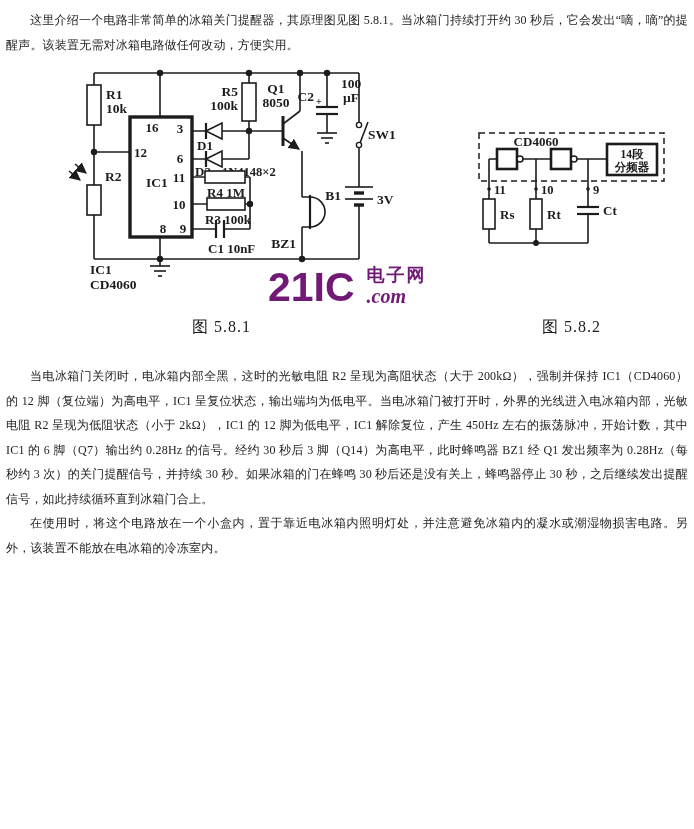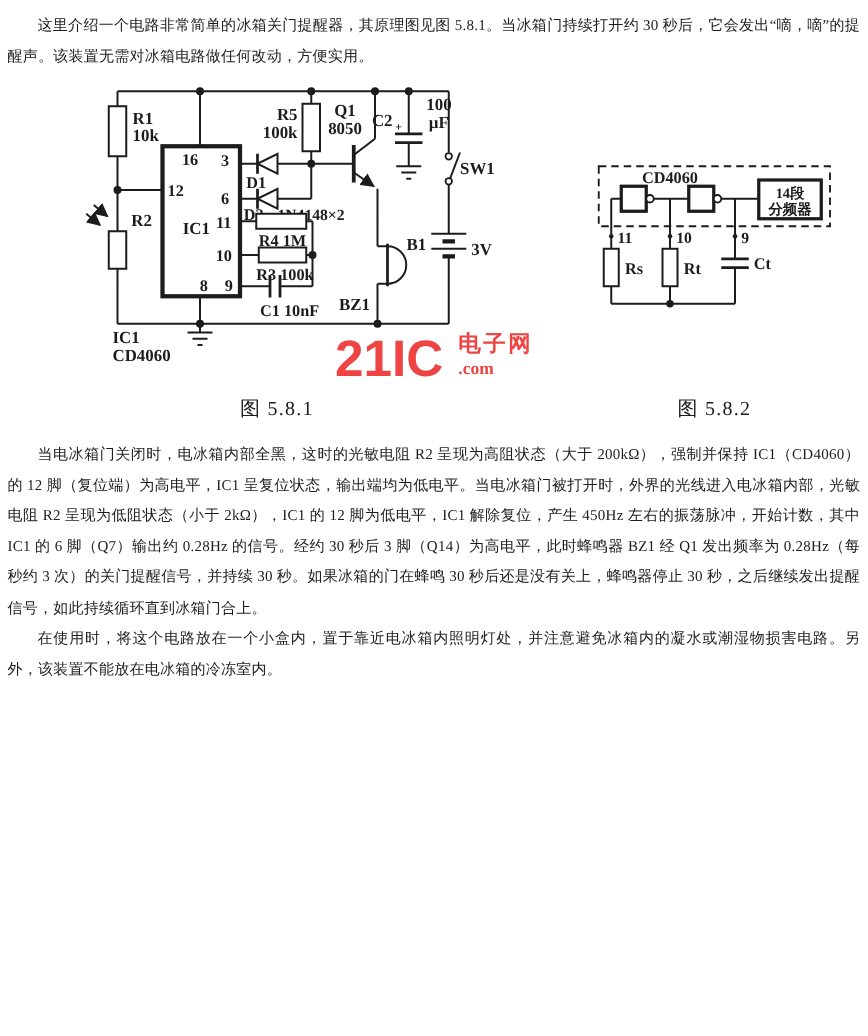--- a/index.html
+++ b/index.html
@@ -14,26 +14,26 @@
   }
   .figures{position:relative;height:266px;margin-top:12px;}
   .fig-svg{position:absolute;}
   .fig1{left:58px;top:0px;}
   .fig2{left:466px;top:56px;}
   .cap{position:absolute;top:248px;font-size:16px;letter-spacing:1px;}
   .cap1{left:186px;}
   .cap2{left:536px;}
   
   .wm{position:absolute;left:262px;top:196px;display:flex;align-items:flex-start;
-      color:#ef4444;user-select:none;}
+      color:#701a75;user-select:none;}
   .wm-big{font-family:"Liberation Sans","DejaVu Sans",sans-serif;font-weight:bold;
       font-size:41px;line-height:44px;letter-spacing:0px;}
   .wm-col{display:flex;flex-direction:column;margin-left:12px;}
   .wm-cn{font-size:18px;font-weight:bold;letter-spacing:2px;line-height:20px;}
-  .wm-com{font-size:14px;font-weight:bold;line-height:22px;
+  .wm-com{font-size:20px;font-weight:bold;font-style:italic;line-height:22px;
       font-family:"Liberation Serif",serif;}
   
   svg text{font-family:"Liberation Serif","DejaVu Serif",serif;font-weight:bold;
       fill:#1c1c1c;}
   .w{stroke:#1c1c1c;stroke-width:1.6;fill:none;}
   .w2{stroke:#1c1c1c;stroke-width:2.2;fill:none;}
   .box{stroke:#1c1c1c;fill:#ffffff;}
   .dot{fill:#1c1c1c;}
 </style>
 </head>
@@ -253,16 +253,16 @@
       <span class="wm-col">
         <span class="wm-cn">电子网</span>
         <span class="wm-com">.com</span>
       </span>
     </div>
 
     <div class="cap cap1">图 5.8.1</div>
     <div class="cap cap2">图 5.8.2</div>
   </div>
 
-  <p style="margin-top:16px">当电冰箱门关闭时，电冰箱内部全黑，这时的光敏电阻 R2 呈现为高阻状态（大于 200kΩ），强制并保持 IC1（CD4060）的 12 脚（复位端）为高电平，IC1 呈复位状态，输出端均为低电平。当电冰箱门被打开时，外界的光线进入电冰箱内部，光敏电阻 R2 呈现为低阻状态（小于 2kΩ），IC1 的 12 脚为低电平，IC1 解除复位，产生 450Hz 左右的振荡脉冲，开始计数，其中 IC1 的 6 脚（Q7）输出约 0.28Hz 的信号。经约 30 秒后 3 脚（Q14）为高电平，此时蜂鸣器 BZ1 经 Q1 发出频率为 0.28Hz（每秒约 3 次）的关门提醒信号，并持续 30 秒。如果冰箱的门在蜂鸣 30 秒后还是没有关上，蜂鸣器停止 30 秒，之后继续发出提醒信号，如此持续循环直到冰箱门合上。</p>
+  <p style="margin-top:29px">当电冰箱门关闭时，电冰箱内部全黑，这时的光敏电阻 R2 呈现为高阻状态（大于 200kΩ），强制并保持 IC1（CD4060）的 12 脚（复位端）为高电平，IC1 呈复位状态，输出端均为低电平。当电冰箱门被打开时，外界的光线进入电冰箱内部，光敏电阻 R2 呈现为低阻状态（小于 2kΩ），IC1 的 12 脚为低电平，IC1 解除复位，产生 450Hz 左右的振荡脉冲，开始计数，其中 IC1 的 6 脚（Q7）输出约 0.28Hz 的信号。经约 30 秒后 3 脚（Q14）为高电平，此时蜂鸣器 BZ1 经 Q1 发出频率为 0.28Hz（每秒约 3 次）的关门提醒信号，并持续 30 秒。如果冰箱的门在蜂鸣 30 秒后还是没有关上，蜂鸣器停止 30 秒，之后继续发出提醒信号，如此持续循环直到冰箱门合上。</p>
   <p>在使用时，将这个电路放在一个小盒内，置于靠近电冰箱内照明灯处，并注意避免冰箱内的凝水或潮湿物损害电路。另外，该装置不能放在电冰箱的冷冻室内。</p>
 
 </div>
 
 </body></html>

